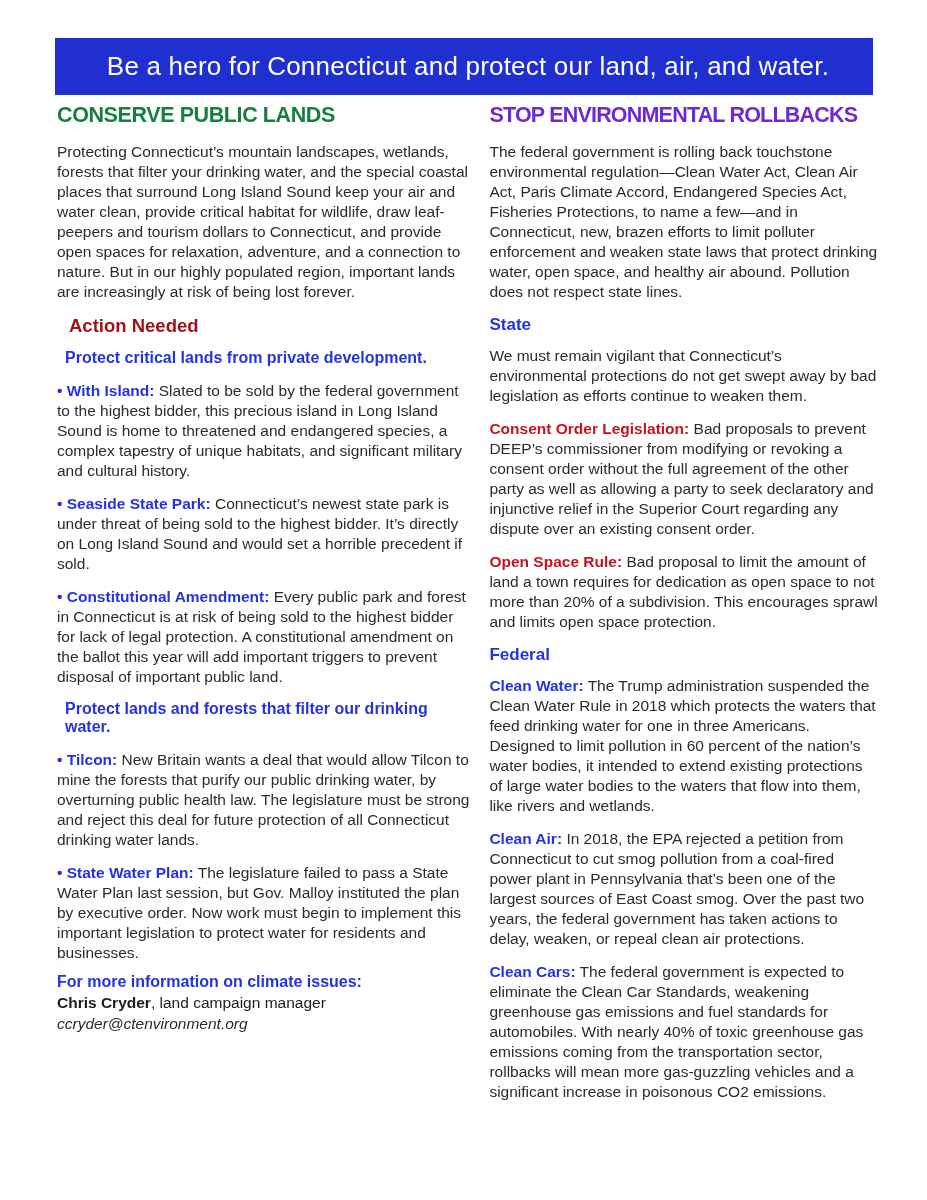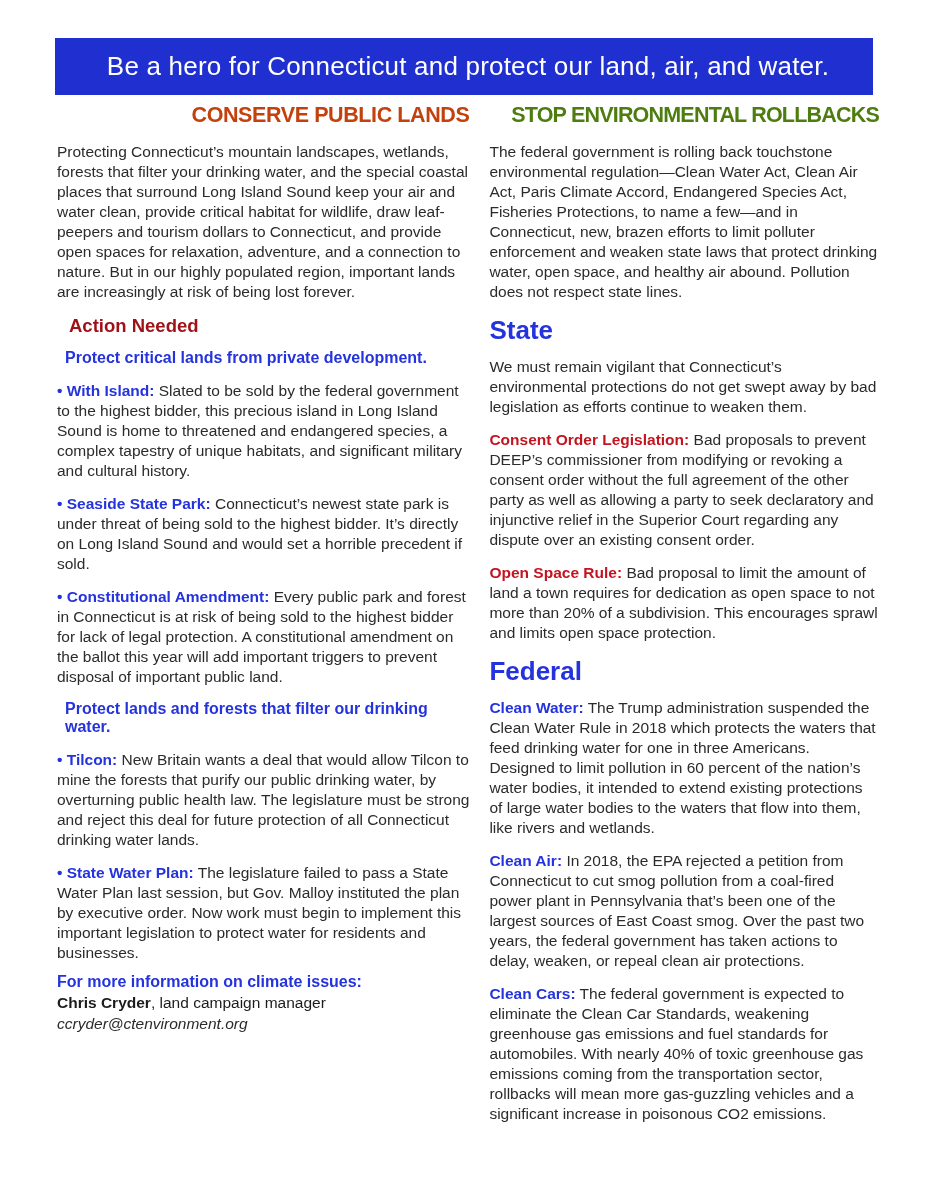--- a/index.html
+++ b/index.html
@@ -24,39 +24,39 @@
     position: absolute; left: 57px; top: 103px;
     width: 822px;
     display: flex; gap: 20px;
   }
   .col-left { width: 415px; }
   .col-right { width: 392px; }
   .main-heading {
     font-size: 21.5px; font-weight: bold; letter-spacing: -0.4px;
     margin: 0 0 14px 0;
   }
-  .main-heading.blue { color: #c2410c; text-align: right; }
-  .main-heading.red  { color: #4d7c0f; letter-spacing: -0.8px; text-align: right; }
+  .main-heading.blue { color: #15803d; }
+  .main-heading.red  { color: #6d28d9; letter-spacing: -0.8px; }
   p.body {
     font-size: 15.5px; line-height: 20px; color: #2b2b2b;
     margin: 0 0 13px 0;
   }
   .action-heading {
     color: #9e1116; font-size: 18.5px; font-weight: bold;
     margin: 7px 0 12px 12px;
   }
   .subhead {
     color: #2433dd; font-size: 16px; font-weight: bold;
     margin: 2px 0 14px 8px;
   }
   .lead { font-weight: bold; }
   .lead.blue { color: #2433dd; }
   .lead.red  { color: #c41420; }
   .section-heading {
-    color: #2433dd; font-size: 26px; font-weight: bold;
+    color: #2433dd; font-size: 17px; font-weight: bold;
     margin: 2px 0 11px 0;
   }
   .contact { margin-top: 2px; }
   .contact-heading { color: #2433dd; font-size: 16px; font-weight: bold; line-height: 21px; }
   .contact-line { font-size: 15.5px; line-height: 21px; color: #1c1c1c; }
   .contact-name { font-weight: bold; }
   .contact-email { font-size: 15.5px; line-height: 21px; font-style: italic; color: #2b2b2b; }
 </style>
 </head>
 <body>

